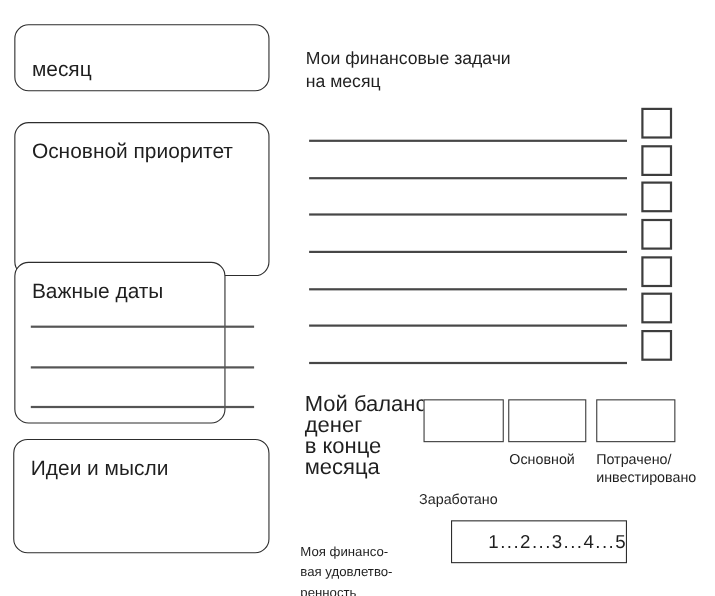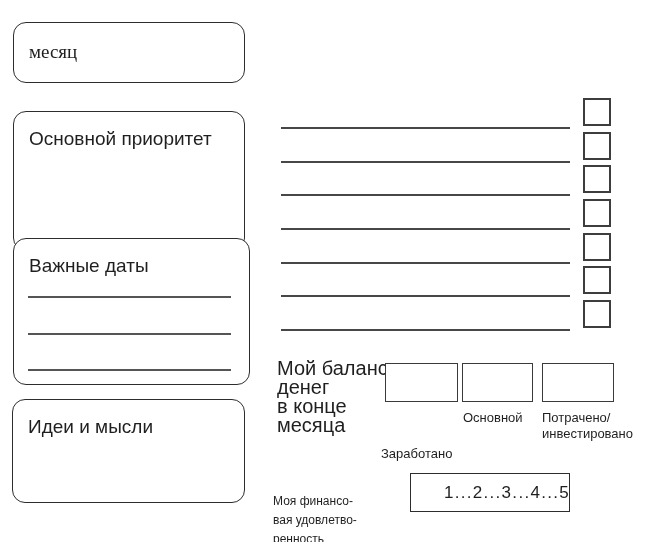--- a/index.html
+++ b/index.html
@@ -4,24 +4,24 @@
 <style>
   html,body{margin:0;padding:0;background:#ffffff;}
   .page{
     position:relative;width:650px;height:542px;background:#ffffff;
     font-family:"Liberation Sans",sans-serif;color:#1f1f1f;overflow:hidden;
   }
   
   .rbox{position:absolute;border:1.6px solid #2d2d2d;border-radius:13px;background:#ffffff;box-sizing:border-box;}
   .rbox-month   {left:13px;top:22px; width:232px;height:61px;}
   .rbox-priority{left:13px;top:111px;width:232px;height:140px;}
-  .rbox-dates   {left:13px;top:238px;width:237px;height:147px;}
+  .rbox-dates   {left:13px;top:238px;width:192px;height:147px;}
   .rbox-ideas   {left:12px;top:399px;width:233px;height:104px;}
   .rlabel{position:absolute;left:15px;top:15px;font-size:19px;line-height:23px;white-space:nowrap;}
-  .rlabel-month{top:auto;bottom:19px;font-family:Liberation Serif, serif;}
+  .rlabel-month{top:auto;bottom:7px;}
   .date-line{position:absolute;left:14px;width:203px;height:2px;background:#555555;}
   
   .tasks-title{position:absolute;left:278px;top:43px;font-size:16px;line-height:21px;white-space:pre-line;}
   .task-line{position:absolute;left:281px;width:289px;height:2px;background:#474747;}
   .task-checkbox{position:absolute;left:583px;width:28px;height:28px;border:2px solid #3d3d3d;background:#ffffff;box-sizing:border-box;}
   
   .balance-caption{position:absolute;left:277px;top:359px;font-size:20px;line-height:19px;white-space:pre-line;}
   .bbox{position:absolute;top:363px;height:39px;border:1.6px solid #3a3a3a;background:#ffffff;box-sizing:border-box;}
   .bbox-earned  {left:385px;width:73px;}
   .bbox-spent   {left:462px;width:71px;}
@@ -58,20 +58,22 @@
         <div class="date-line" style="top: 57px;"></div>
         <div class="date-line" style="top: 94px;"></div>
         <div class="date-line" style="top: 130px;"></div>
       </div>
   </div>
 
   <div class="rbox rbox-ideas">
     <div class="rlabel">Идеи и мысли</div>
   </div>
 
+  <div class="tasks-title">Мои финансовые задачи
+на месяц</div>
   <div id="task-list">
       <div class="task-line" style="top: 127px;"></div>
       <div class="task-checkbox" style="top: 98px;"></div>
       <div class="task-line" style="top: 161px;"></div>
       <div class="task-checkbox" style="top: 132px;"></div>
       <div class="task-line" style="top: 194px;"></div>
       <div class="task-checkbox" style="top: 165px;"></div>
       <div class="task-line" style="top: 228px;"></div>
       <div class="task-checkbox" style="top: 199px;"></div>
       <div class="task-line" style="top: 262px;"></div>

